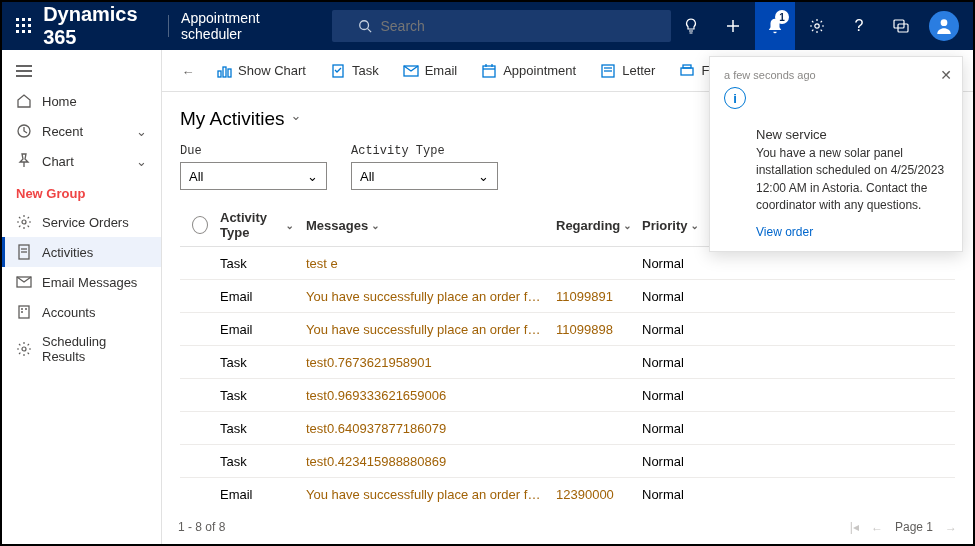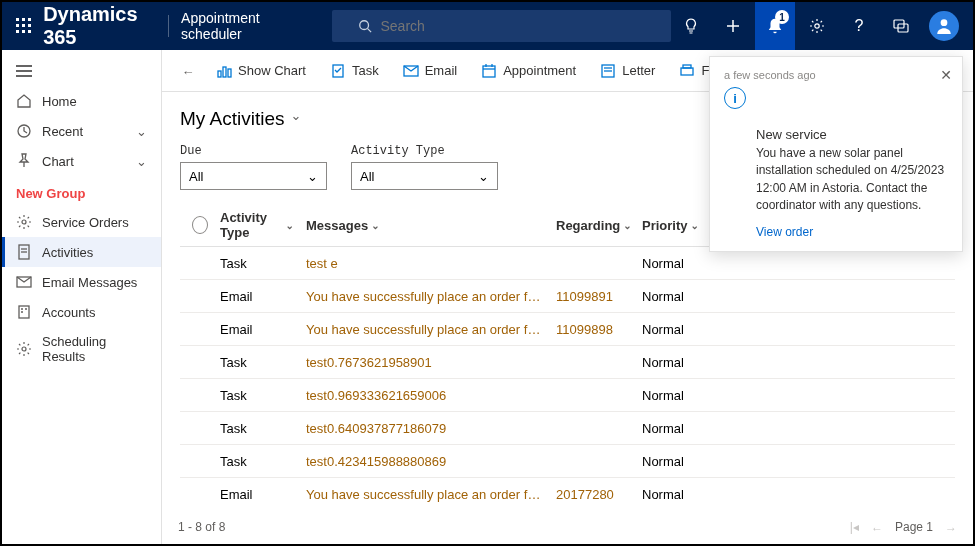--- a/index.html
+++ b/index.html
@@ -421,21 +421,21 @@
               <div class="col sd"></div>
               <div class="col dd"></div>
             </div>
             <div class="grow">
               <div class="col chk"></div>
               <div class="col at">Email</div>
               <div class="col sub">
                 <span class="link trunc">You have successfully place an order for Solar ...</span>
               </div>
               <div class="col reg">
-                <span class="link">20177280</span>
+                <span class="link">12390000</span>
               </div>
               <div class="col pri">Normal</div>
               <div class="col sd"></div>
               <div class="col dd"></div>
             </div>
           </div>
       </div>
     </div>
 
     <div class="footer">

